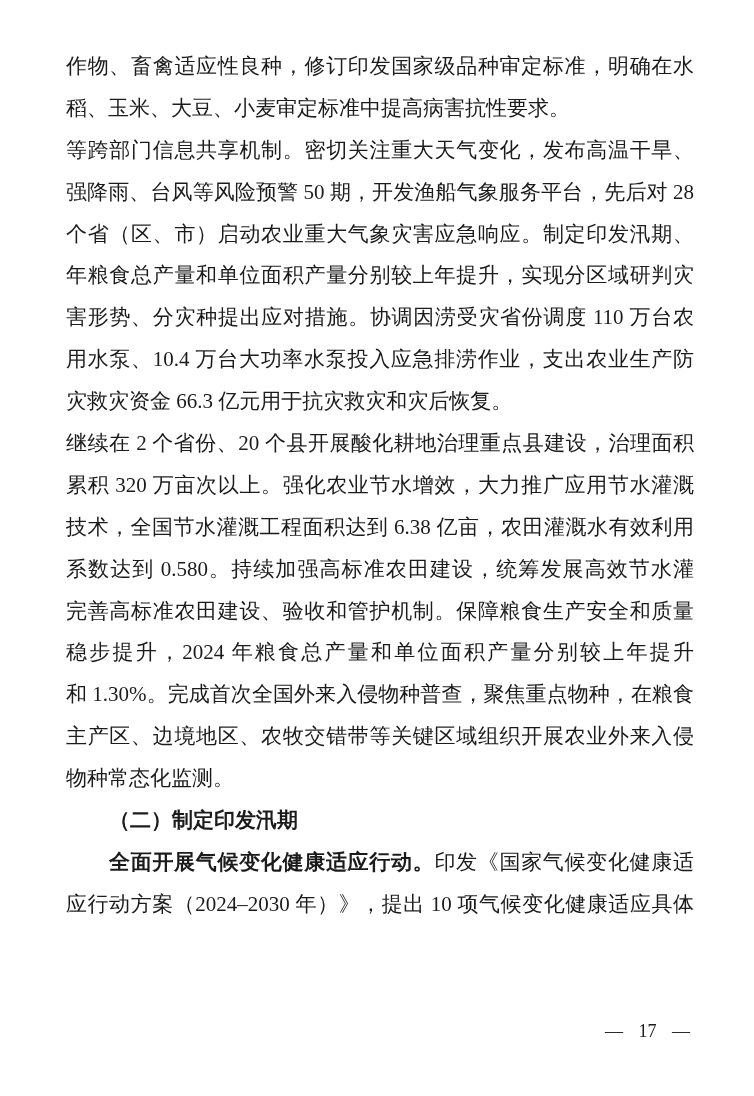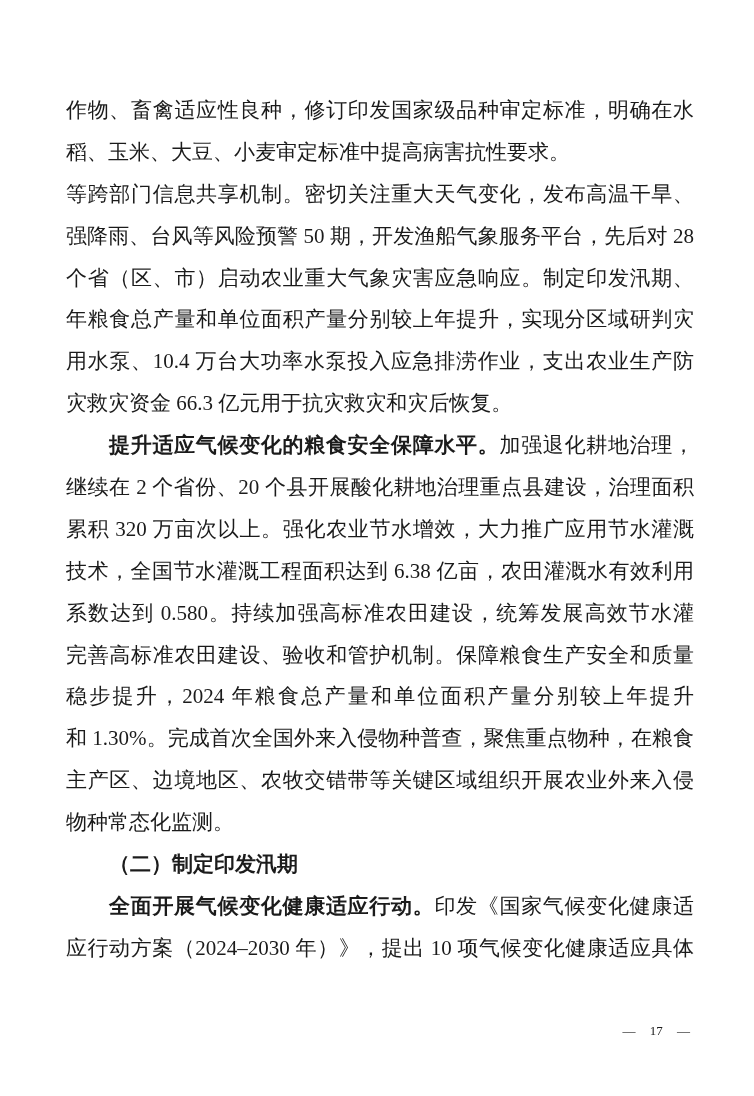--- a/index.html
+++ b/index.html
@@ -15,21 +15,20 @@
     margin: 0 auto;
     overflow: hidden;
     font-family: "Liberation Serif", "DejaVu Serif", serif;
     color: #1b1b1b;
   }
   .content {
     position: absolute;
     left: 66px;
     top: 46px;
     width: 628px;
-    margin-top: 44px;
   }
   .line {
     font-size: 21px;
     line-height: 41.9px;
     height: 41.9px;
     white-space: normal;
     text-align: justify;
     text-align-last: left;
     overflow: hidden;
   }
@@ -43,21 +42,21 @@
     font-weight: 700;
   }
   .line .b:empty,
   .line .t:empty {
     display: none;
   }
   .footer {
     position: absolute;
     top: 1020px;
     right: 64px;
-    font-size: 13px;
+    font-size: 18px;
     line-height: 22px;
     word-spacing: 11px;
     color: #1b1b1b;
   }
 </style>
 </head>
 <body>
 
 <div class="page">
   <div class="content" id="content">
@@ -67,26 +66,26 @@
 
 
   <div class="line fill"><span class="t">等跨部门信息共享机制。密切关注重大天气变化，发布高温干旱、</span></div>
 
   <div class="line fill"><span class="t">强降雨、台风等风险预警 50 期，开发渔船气象服务平台，先后对 28</span></div>
 
   <div class="line fill"><span class="t">个省（区、市）启动农业重大气象灾害应急响应。制定印发汛期、</span></div>
 
   <div class="line fill"><span class="t">年粮食总产量和单位面积产量分别较上年提升，实现分区域研判灾</span></div>
 
+  <div class="line fill"><span class="t">害形势、分灾种提出应对措施。协调因涝受灾省份调度 110 万台农</span></div>
 
   <div class="line fill"><span class="t">用水泵、10.4 万台大功率水泵投入应急排涝作业，支出农业生产防</span></div>
 
   <div class="line"><span class="t">灾救灾资金 66.3 亿元用于抗灾救灾和灾后恢复。</span></div>
 
-  <div class="line indent fill"><span class="b">提升适应气候变化的粮食安全保障水平。</span><span class="t">加强退化耕地治理，</span></div>
 
   <div class="line fill"><span class="t">继续在 2 个省份、20 个县开展酸化耕地治理重点县建设，治理面积</span></div>
 
   <div class="line fill"><span class="t">累积 320 万亩次以上。强化农业节水增效，大力推广应用节水灌溉</span></div>
 
   <div class="line fill"><span class="t">技术，全国节水灌溉工程面积达到 6.38 亿亩，农田灌溉水有效利用</span></div>
 
   <div class="line fill"><span class="t">系数达到 0.580。持续加强高标准农田建设，统筹发展高效节水灌溉，</span></div>
 
   <div class="line fill"><span class="t">完善高标准农田建设、验收和管护机制。保障粮食生产安全和质量</span></div>

